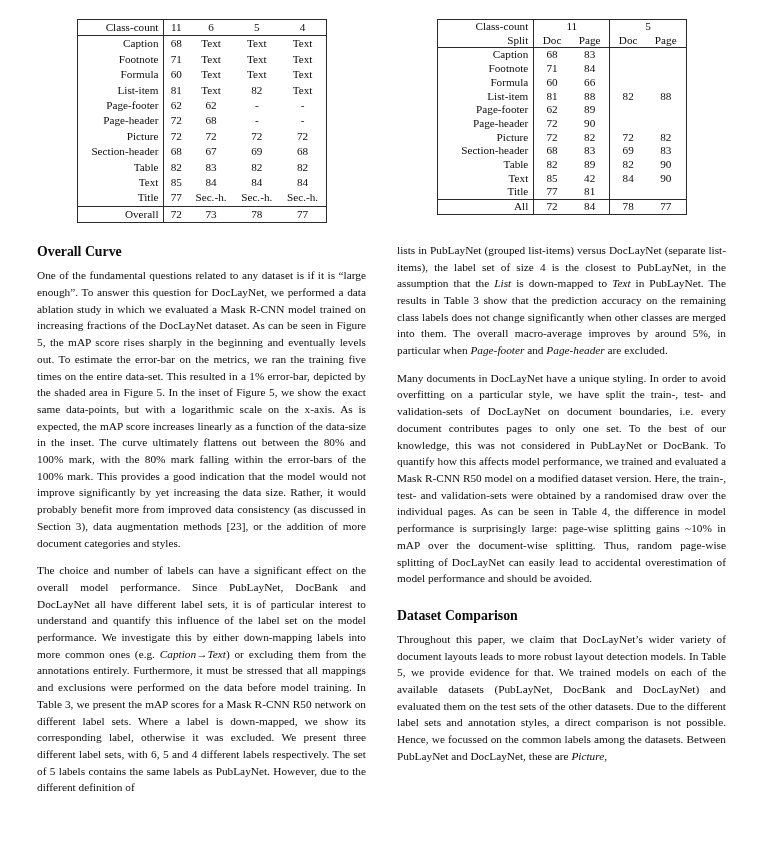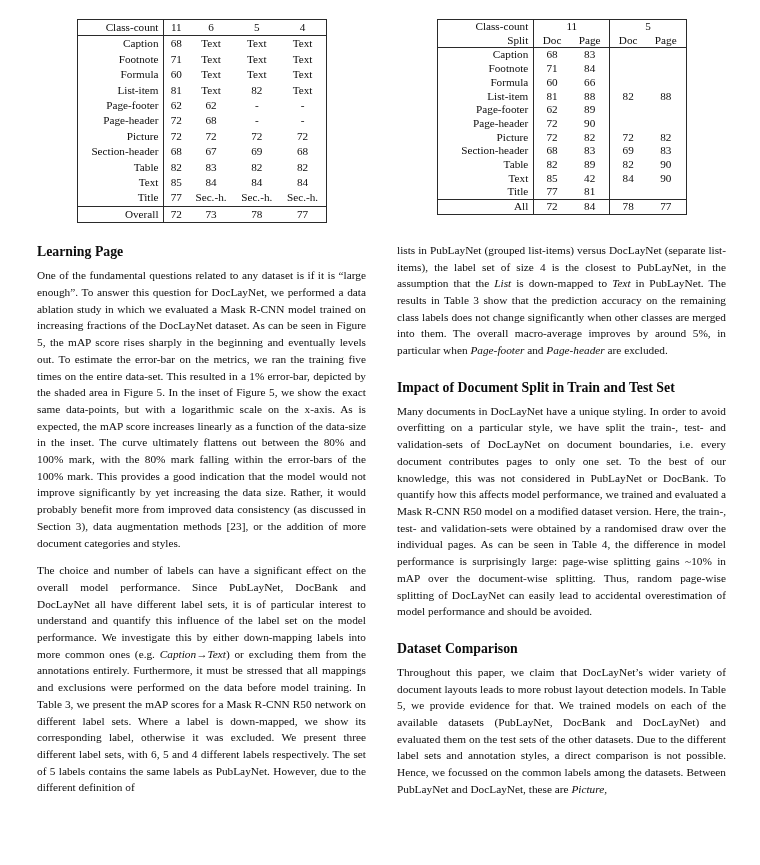--- a/index.html
+++ b/index.html
@@ -166,21 +166,21 @@
             <tr class="footer">
               <td class="c0">Overall</td>
               <td class="vsep">72</td>
               <td>73</td>
               <td>78</td>
               <td>77</td>
             </tr>
           </tbody>
         </table>
     </div>
-    <h2 class="sechead">Learning Page</h2>
+    <h2 class="sechead">Overall Curve</h2>
     <p class="body"><span>One of the fundamental questions related to any dataset is if it is “large enough”. To answer this question for DocLayNet, we performed a data ablation study in which we evaluated a Mask R-CNN model trained on increasing fractions of the DocLayNet dataset. As can be seen in Figure 5, the mAP score rises sharply in the beginning and eventually levels out. To estimate the error-bar on the metrics, we ran the training five times on the entire data-set. This resulted in a 1% error-bar, depicted by the shaded area in Figure 5. In the inset of Figure 5, we show the exact same data-points, but with a logarithmic scale on the x-axis. As is expected, the mAP score increases linearly as a function of the data-size in the inset. The curve ultimately flattens out between the 80% and 100% mark, with the 80% mark falling within the error-bars of the 100% mark. This provides a good indication that the model would not improve significantly by yet increasing the data size. Rather, it would probably benefit more from improved data consistency (as discussed in Section 3), data augmentation methods [23], or the addition of more document categories and styles.</span></p>
     <p class="body"><span>The choice and number of labels can have a significant effect on the overall model performance. Since PubLayNet, DocBank and DocLayNet all have different label sets, it is of particular interest to understand and quantify this influence of the label set on the model performance. We investigate this by either down-mapping labels into more common ones (e.g. </span><em>Caption→Text</em><span>) or excluding them from the annotations entirely. Furthermore, it must be stressed that all mappings and exclusions were performed on the data before model training. In Table 3, we present the mAP scores for a Mask R-CNN R50 network on different label sets. Where a label is down-mapped, we show its corresponding label, otherwise it was excluded. We present three different label sets, with 6, 5 and 4 different labels respectively. The set of 5 labels contains the same labels as PubLayNet. However, due to the different definition of</span></p>
   </div>
 
   <div class="col">
     <div class="twrap">
       <table class="datatable t4">
           <thead>
             <tr>
               <th class="c0">Class-count</th>
@@ -277,19 +277,18 @@
               <td class="c0">All</td>
               <td class="vsep">72</td>
               <td>84</td>
               <td class="vsep">78</td>
               <td>77</td>
             </tr>
           </tbody>
         </table>
     </div>
     <p class="body lead"><span>lists in PubLayNet (grouped list-items) versus DocLayNet (separate list-items), the label set of size 4 is the closest to PubLayNet, in the assumption that the </span><em>List</em><span> is down-mapped to </span><em>Text</em><span> in PubLayNet. The results in Table 3 show that the prediction accuracy on the remaining class labels does not change significantly when other classes are merged into them. The overall macro-average improves by around 5%, in particular when </span><em>Page-footer</em><span> and </span><em>Page-header</em><span> are excluded.</span></p>
-    <h2 class="sechead">Impact of Document Split in Train and Test Set</h2>
     <p class="body"><span>Many documents in DocLayNet have a unique styling. In order to avoid overfitting on a particular style, we have split the train-, test- and validation-sets of DocLayNet on document boundaries, i.e. every document contributes pages to only one set. To the best of our knowledge, this was not considered in PubLayNet or DocBank. To quantify how this affects model performance, we trained and evaluated a Mask R-CNN R50 model on a modified dataset version. Here, the train-, test- and validation-sets were obtained by a randomised draw over the individual pages. As can be seen in Table 4, the difference in model performance is surprisingly large: page-wise splitting gains ~10% in mAP over the document-wise splitting. Thus, random page-wise splitting of DocLayNet can easily lead to accidental overestimation of model performance and should be avoided.</span></p>
     <h2 class="sechead">Dataset Comparison</h2>
     <p class="body"><span>Throughout this paper, we claim that DocLayNet’s wider variety of document layouts leads to more robust layout detection models. In Table 5, we provide evidence for that. We trained models on each of the available datasets (PubLayNet, DocBank and DocLayNet) and evaluated them on the test sets of the other datasets. Due to the different label sets and annotation styles, a direct comparison is not possible. Hence, we focussed on the common labels among the datasets. Between PubLayNet and DocLayNet, these are </span><em>Picture,</em></p>
   </div>
 
 </div>
 
 </body></html>

